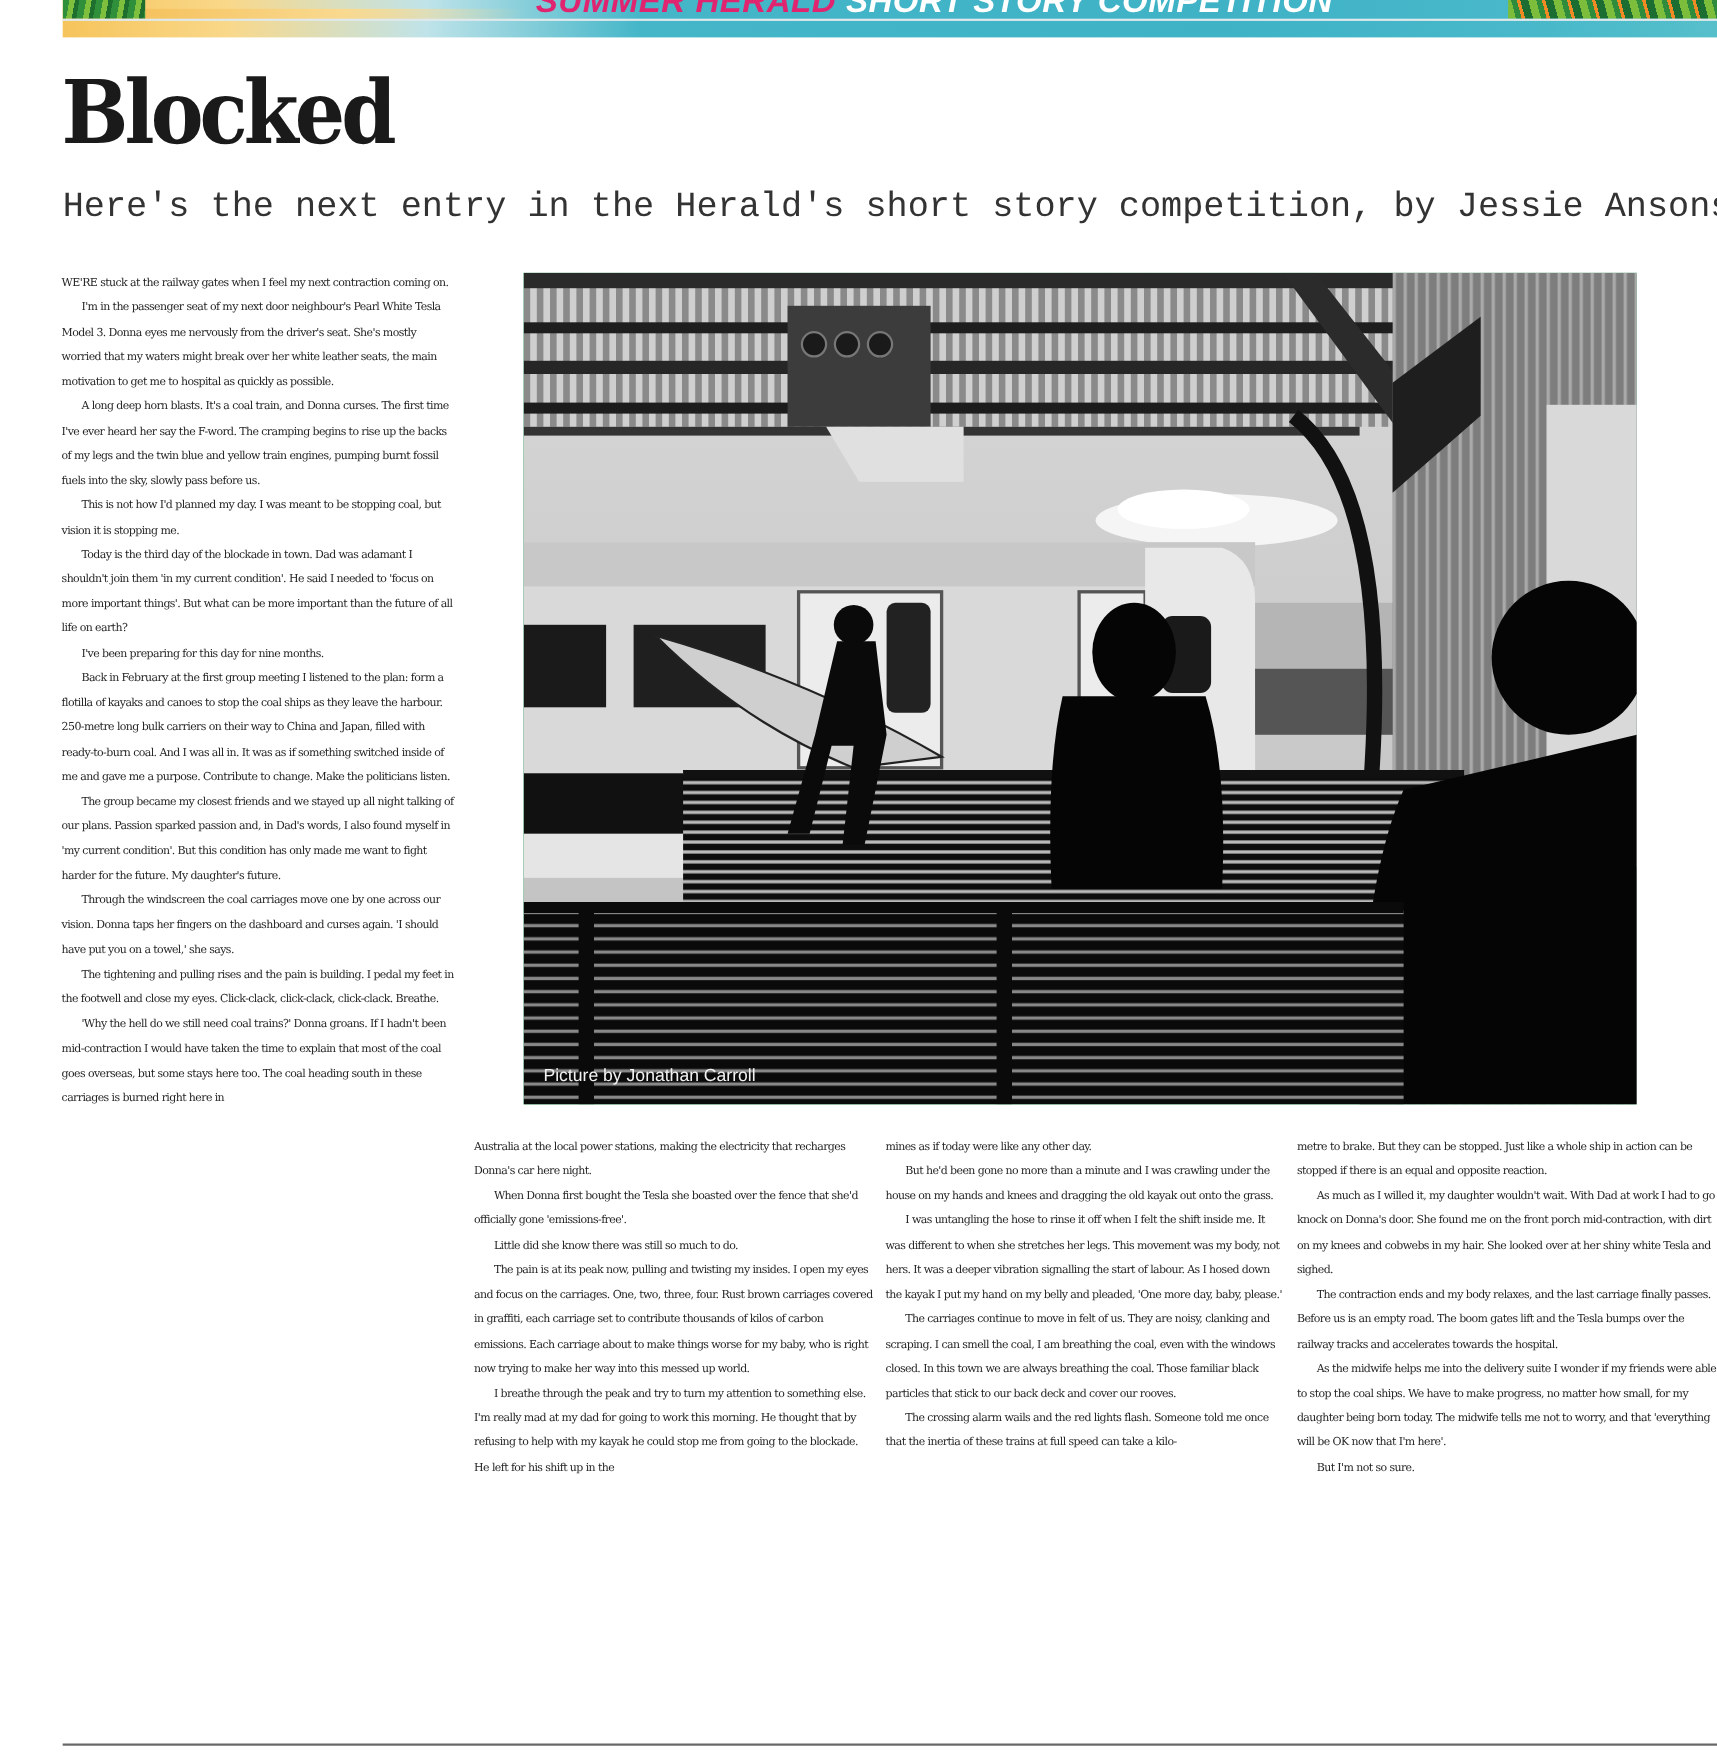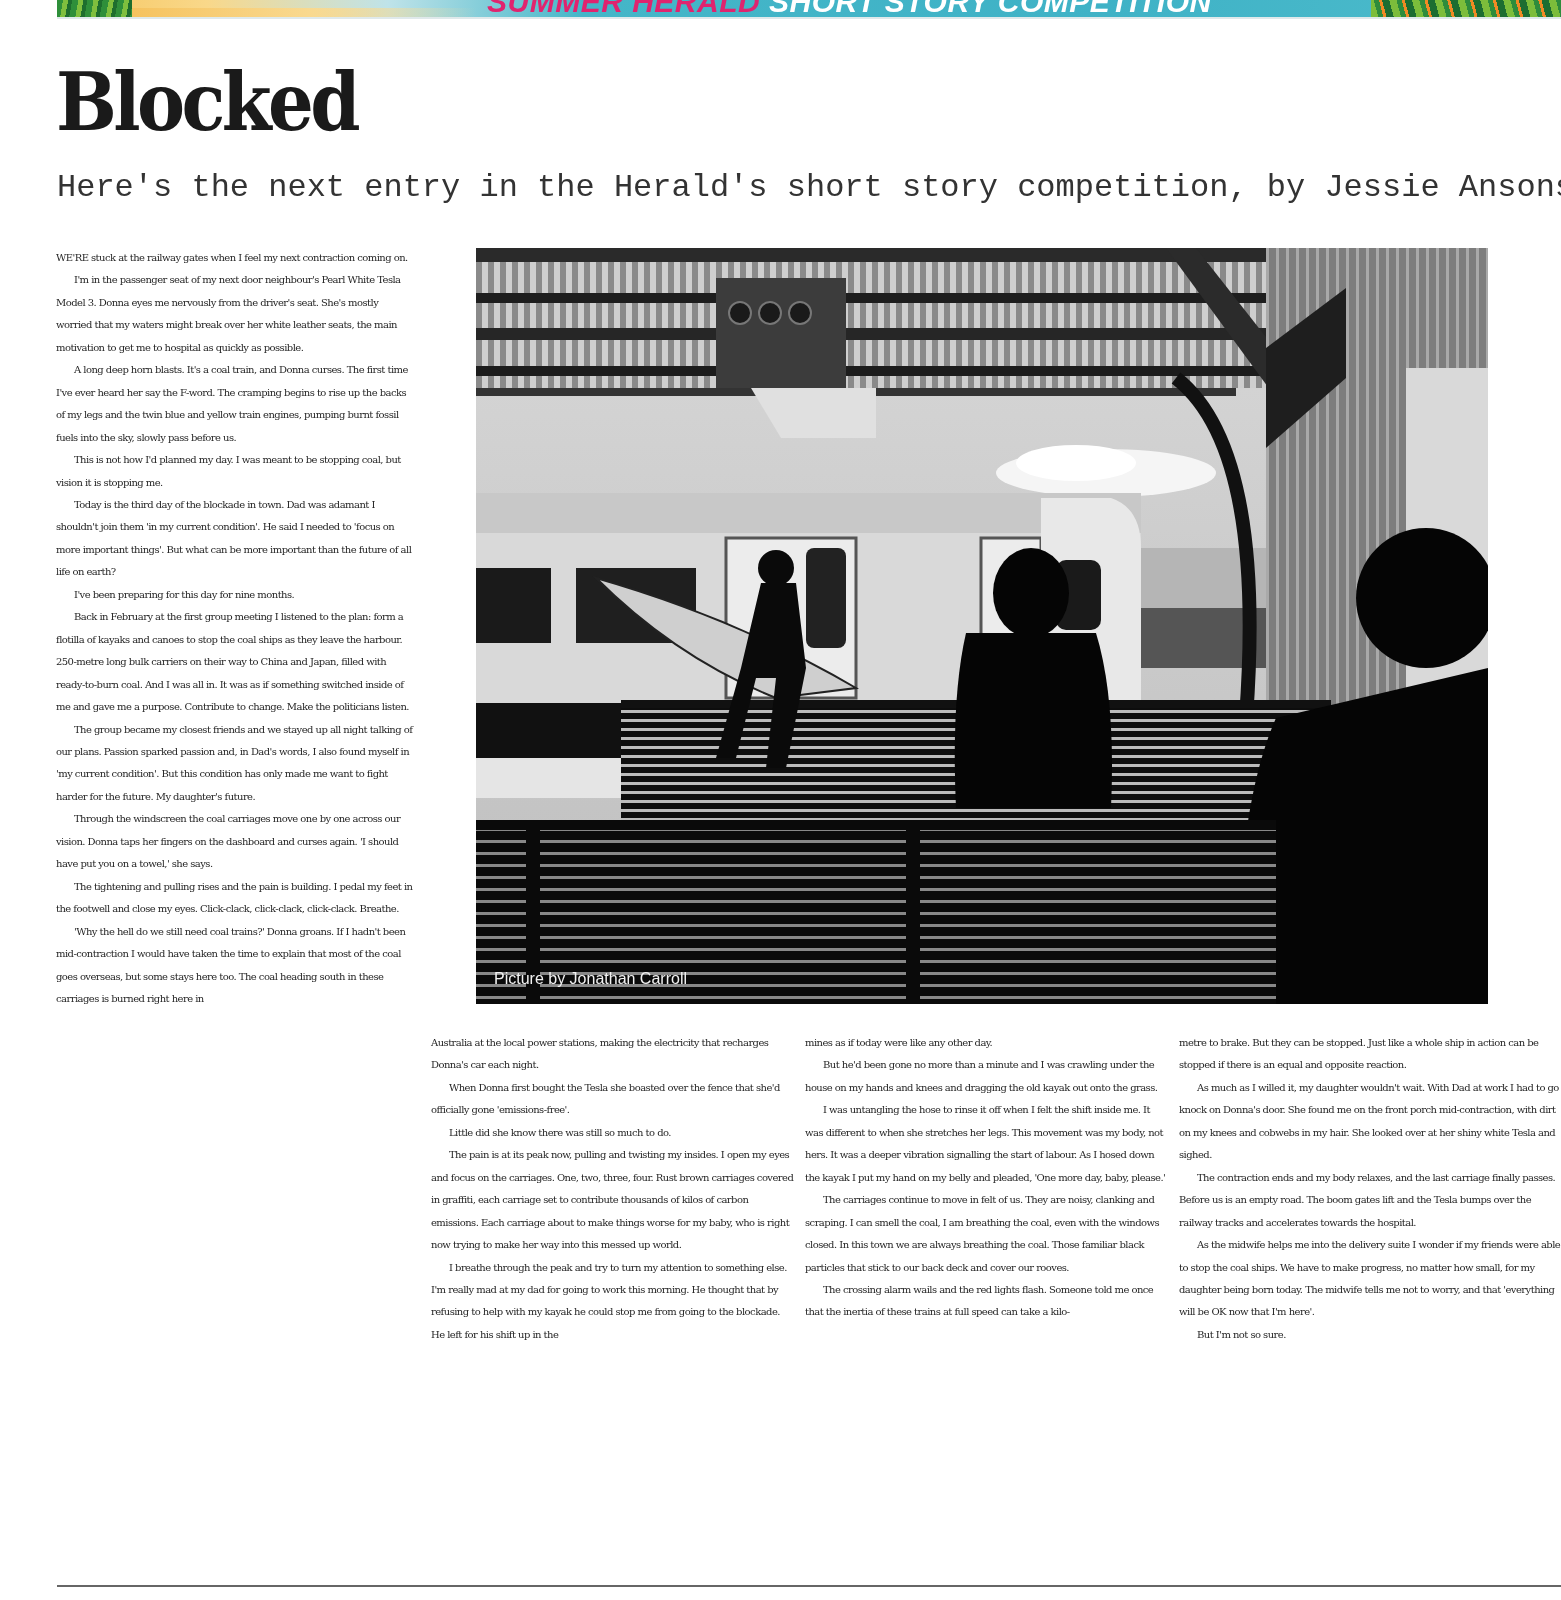--- a/index.html
+++ b/index.html
@@ -1,21 +1,21 @@
 <!DOCTYPE html>
 <html><head>
 <meta charset="utf-8">
 <style>
   * { box-sizing: border-box; margin: 0; padding: 0; }
   html, body { width: 1561px; height: 1600px; background: #ffffff; overflow: hidden; }
   body { position: relative; font-family: "DejaVu Serif", serif; color: #222; }
 
   
   .banner {
-    position: absolute; left: 57px; top: 0; width: 1504px; height: 19px;
+    position: absolute; left: 57px; top: 0; width: 1504px; height: 34px;
     background: linear-gradient(90deg, #f6c45b 0%, #f9d88a 10%, #bfe3e9 22%, #44b6c8 35%, #3fb2c6 70%, #49b9ca 90%, #56bfca 100%);
     overflow: hidden;
   }
   .banner .sand {
     position: absolute; left: 0; top: 8px; width: 420px; height: 10px;
     background: linear-gradient(90deg, #f4b94a, #f9d98f 60%, rgba(255,255,255,0) 100%);
   }
   .banner .leaf-left {
     position: absolute; left: 0; top: 0; width: 75px; height: 17px;
     background: repeating-linear-gradient(100deg, #2f8f3a 0 6px, #7fbf3e 6px 11px, #1e6e2e 11px 15px);
@@ -183,21 +183,21 @@
     <p class="">This is not how I'd planned my day. I was meant to be stopping coal, but vision it is stopping me.</p>
     <p class="">Today is the third day of the blockade in town. Dad was adamant I shouldn't join them 'in my current condition'. He said I needed to 'focus on more important things'. But what can be more important than the future of all life on earth?</p>
     <p class="">I've been preparing for this day for nine months.</p>
     <p class="">Back in February at the first group meeting I listened to the plan: form a flotilla of kayaks and canoes to stop the coal ships as they leave the harbour. 250-metre long bulk carriers on their way to China and Japan, filled with ready-to-burn coal. And I was all in. It was as if something switched inside of me and gave me a purpose. Contribute to change. Make the politicians listen.</p>
     <p class="">The group became my closest friends and we stayed up all night talking of our plans. Passion sparked passion and, in Dad's words, I also found myself in 'my current condition'. But this condition has only made me want to fight harder for the future. My daughter's future.</p>
     <p class="">Through the windscreen the coal carriages move one by one across our vision. Donna taps her fingers on the dashboard and curses again. 'I should have put you on a towel,' she says.</p>
     <p class="">The tightening and pulling rises and the pain is building. I pedal my feet in the footwell and close my eyes. Click-clack, click-clack, click-clack. Breathe.</p>
     <p class="">'Why the hell do we still need coal trains?' Donna groans. If I hadn't been mid-contraction I would have taken the time to explain that most of the coal goes overseas, but some stays here too. The coal heading south in these carriages is burned right here in</p>
   </div>
 <div class="col col2">
-    <p class="cont">Australia at the local power stations, making the electricity that recharges Donna's car each night.</p>
+    <p class="cont">Australia at the local power stations, making the electricity that recharges Donna's car here night.</p>
     <p class="">When Donna first bought the Tesla she boasted over the fence that she'd officially gone 'emissions-free'.</p>
     <p class="">Little did she know there was still so much to do.</p>
     <p class="">The pain is at its peak now, pulling and twisting my insides. I open my eyes and focus on the carriages. One, two, three, four. Rust brown carriages covered in graffiti, each carriage set to contribute thousands of kilos of carbon emissions. Each carriage about to make things worse for my baby, who is right now trying to make her way into this messed up world.</p>
     <p class="">I breathe through the peak and try to turn my attention to something else. I'm really mad at my dad for going to work this morning. He thought that by refusing to help with my kayak he could stop me from going to the blockade. He left for his shift up in the</p>
   </div>
 <div class="col col3">
     <p class="cont">mines as if today were like any other day.</p>
     <p class="">But he'd been gone no more than a minute and I was crawling under the house on my hands and knees and dragging the old kayak out onto the grass.</p>
     <p class="">I was untangling the hose to rinse it off when I felt the shift inside me. It was different to when she stretches her legs. This movement was my body, not hers. It was a deeper vibration signalling the start of labour. As I hosed down the kayak I put my hand on my belly and pleaded, 'One more day, baby, please.'</p>
     <p class="">The carriages continue to move in felt of us. They are noisy, clanking and scraping. I can smell the coal, I am breathing the coal, even with the windows closed. In this town we are always breathing the coal. Those familiar black particles that stick to our back deck and cover our rooves.</p>

